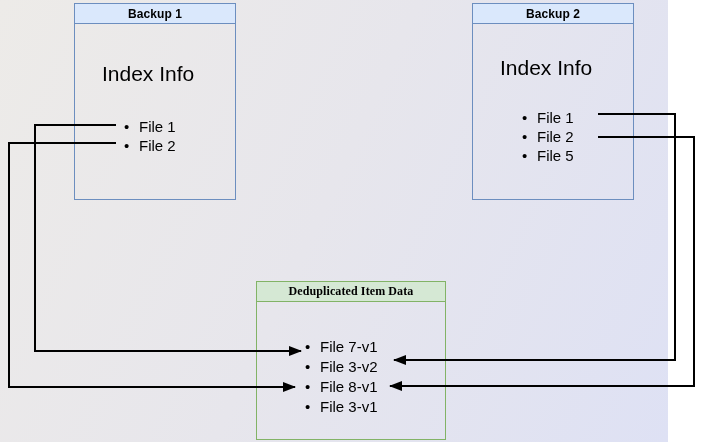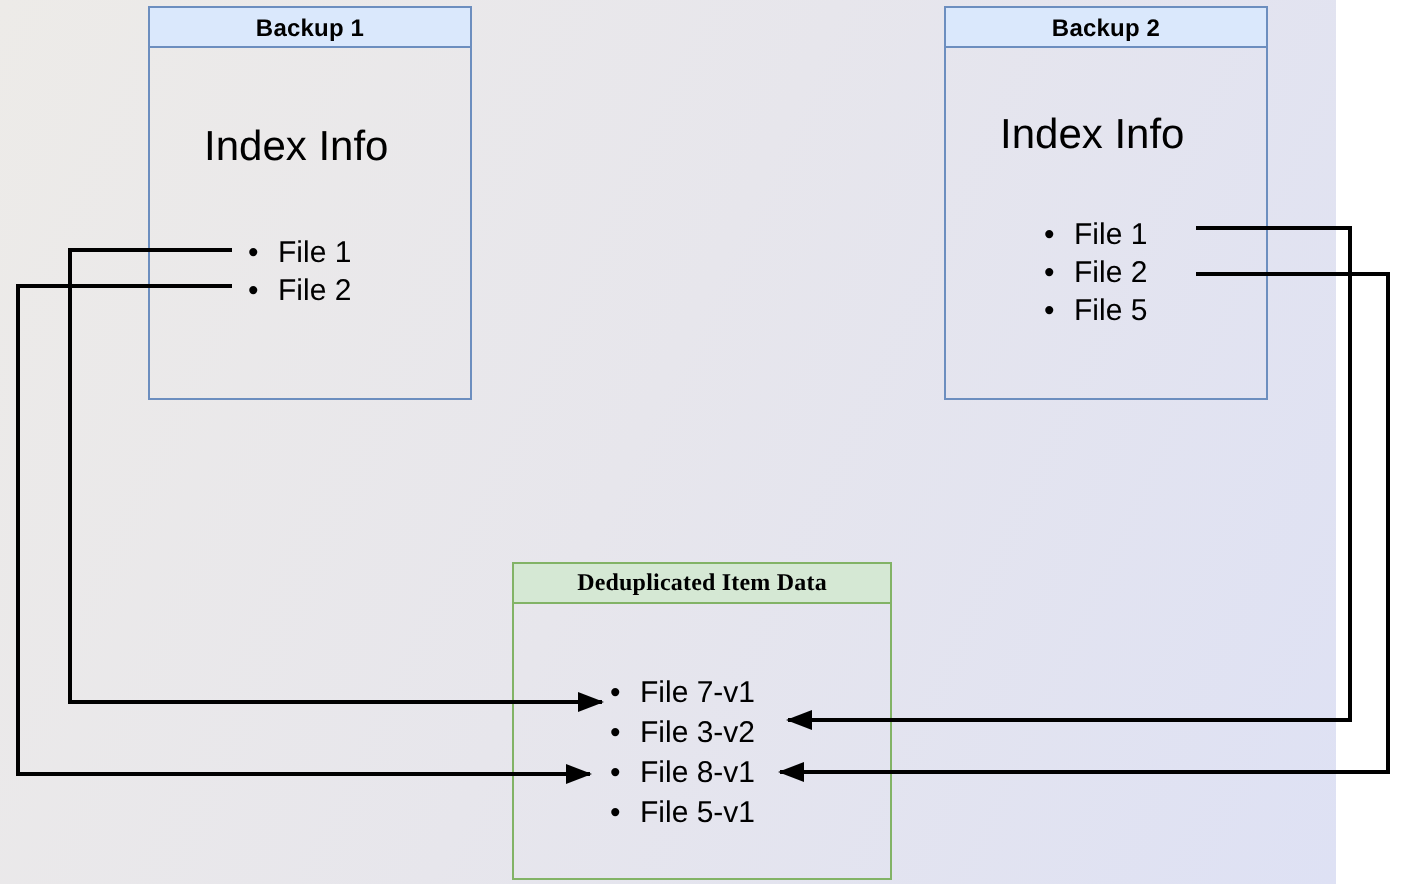--- a/index.html
+++ b/index.html
@@ -83,21 +83,21 @@
       <div class="li">
         <span class="dot">•</span>
         <span>File 3-v2</span>
       </div>
       <div class="li">
         <span class="dot">•</span>
         <span>File 8-v1</span>
       </div>
       <div class="li">
         <span class="dot">•</span>
-        <span>File 5-v1</span>
+        <span>File 3-v1</span>
       </div>
     </div>
   </div>
 
   <svg class="wires" width="702" height="442" viewBox="0 0 702 442">
     <defs>
       <marker id="arrow" markerWidth="13" markerHeight="10" refX="12" refY="5" orient="auto" markerUnits="userSpaceOnUse">
         <path d="M0,0 L13,5 L0,10 Z"></path>
       </marker>
     </defs>

